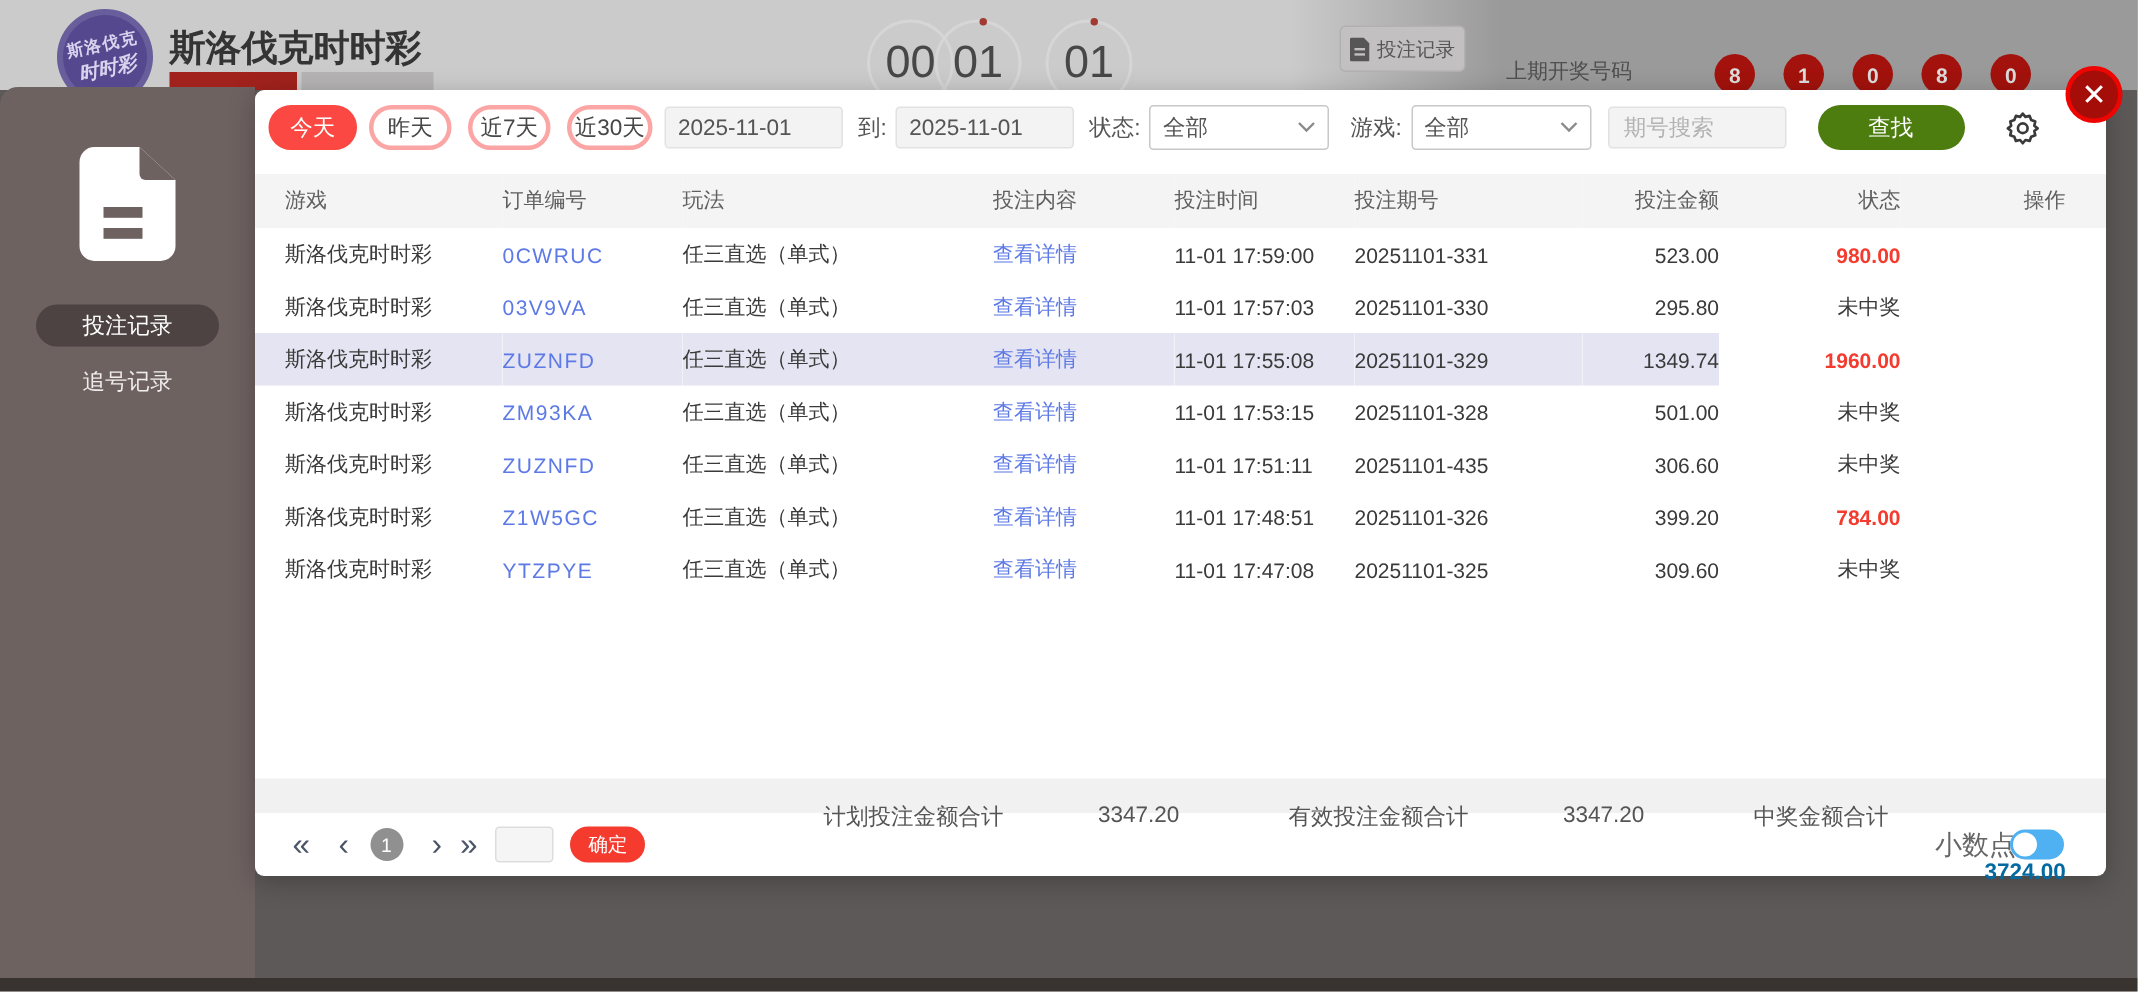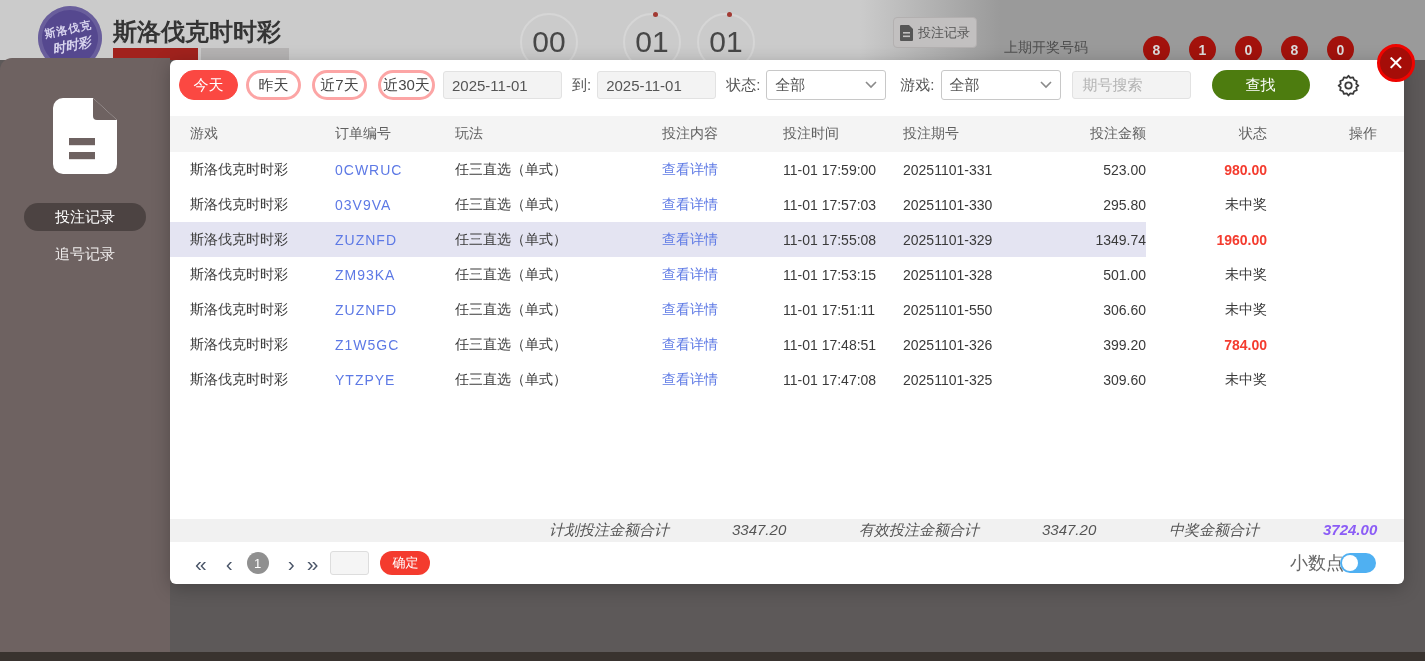--- a/index.html
+++ b/index.html
@@ -72,22 +72,22 @@
   th:last-child, td:last-child { padding-right:27px; }
   .link { color:#5d79e5; cursor:pointer; }
   .order-link { color:#5d79e5; letter-spacing:1px; cursor:pointer; }
   tr.hl td:nth-child(-n+7) { background:#e4e4f2; }
   td.win { color:#f43b2e; font-weight:bold; }
 
   .spacer { flex:1; }
 
   
   .summary { height:23px; background:#f1f1f1; position:relative; flex-shrink:0; font-size:15px; color:#555; }
-  .summary span { position:absolute; top:2px; white-space:nowrap;font-style:italic; }
-  .s-red { color:#8b5cf6; font-weight:bold; }
+  .summary span { position:absolute; top:16px; white-space:nowrap; }
+  .s-red { color:#0369a1; font-weight:bold;margin-top:38px; }
 
   
   .pager { height:42px; display:flex; align-items:center; padding-left:25px; flex-shrink:0; position:relative; }
   .arrow { color:#4a5568; font-size:21px; cursor:pointer; line-height:1; user-select:none; }
   .a2{margin-left:19px;} .a4{margin-left:12px;}
   .page-num { margin-left:14px; width:22px; height:22px; border-radius:50%; background:#909090; color:#fff;
     font-size:13px; display:flex; align-items:center; justify-content:center; cursor:pointer; }
   .page-num + .arrow { margin-left:19px; }
   .page-input { margin-left:12px; width:39px; height:24px; background:#f5f5f5; border:1px solid #ddd; border-radius:3px; }
   .confirm-btn { margin-left:11px; width:50px; height:24px; background:#f43b2e; border:none; border-radius:12px;
@@ -102,21 +102,21 @@
 <body>
 
 <div class="page-header">
   <div class="logo">
     <span class="l1">斯洛伐克</span>
     <span class="l2">时时彩</span>
   </div>
   <div class="page-title">斯洛伐克时时彩</div>
   <div class="hdr-btn-red"></div>
   <div class="hdr-btn-gray"></div>
-  <div class="cd-circle" style="left:520px">00</div>
+  <div class="cd-circle" style="left:578px">00</div>
   <div class="cd-circle" style="left:623px">01</div>
   <div class="cd-circle" style="left:697px">01</div>
   <div class="cd-dot" style="left:653px"></div>
   <div class="cd-dot" style="left:727px"></div>
   <div class="bet-record-btn">
     <svg width="13" height="16" viewBox="0 0 13 16">
       <path d="M1 0 h8 l4 4 v11 a1 1 0 0 1 -1 1 h-11 a1 1 0 0 1 -1 -1 v-14 a1 1 0 0 1 1 -1 z" fill="#565656"></path>
       <rect x="3" y="7" width="7" height="1.6" fill="#c2c0c0"></rect>
       <rect x="3" y="10.5" width="7" height="1.6" fill="#c2c0c0"></rect>
     </svg>
@@ -248,21 +248,21 @@
             <td class="r">501.00</td>
             <td class="r">未中奖</td>
             <td class="r"></td>
           </tr>
           <tr>
             <td>斯洛伐克时时彩</td>
             <td class="order-link">ZUZNFD</td>
             <td>任三直选（单式）</td>
             <td class="link">查看详情</td>
             <td>11-01 17:51:11</td>
-            <td>20251101-550</td>
+            <td>20251101-435</td>
             <td class="r">306.60</td>
             <td class="r">未中奖</td>
             <td class="r"></td>
           </tr>
           <tr>
             <td>斯洛伐克时时彩</td>
             <td class="order-link">Z1W5GC</td>
             <td>任三直选（单式）</td>
             <td class="link">查看详情</td>
             <td>11-01 17:48:51</td>

